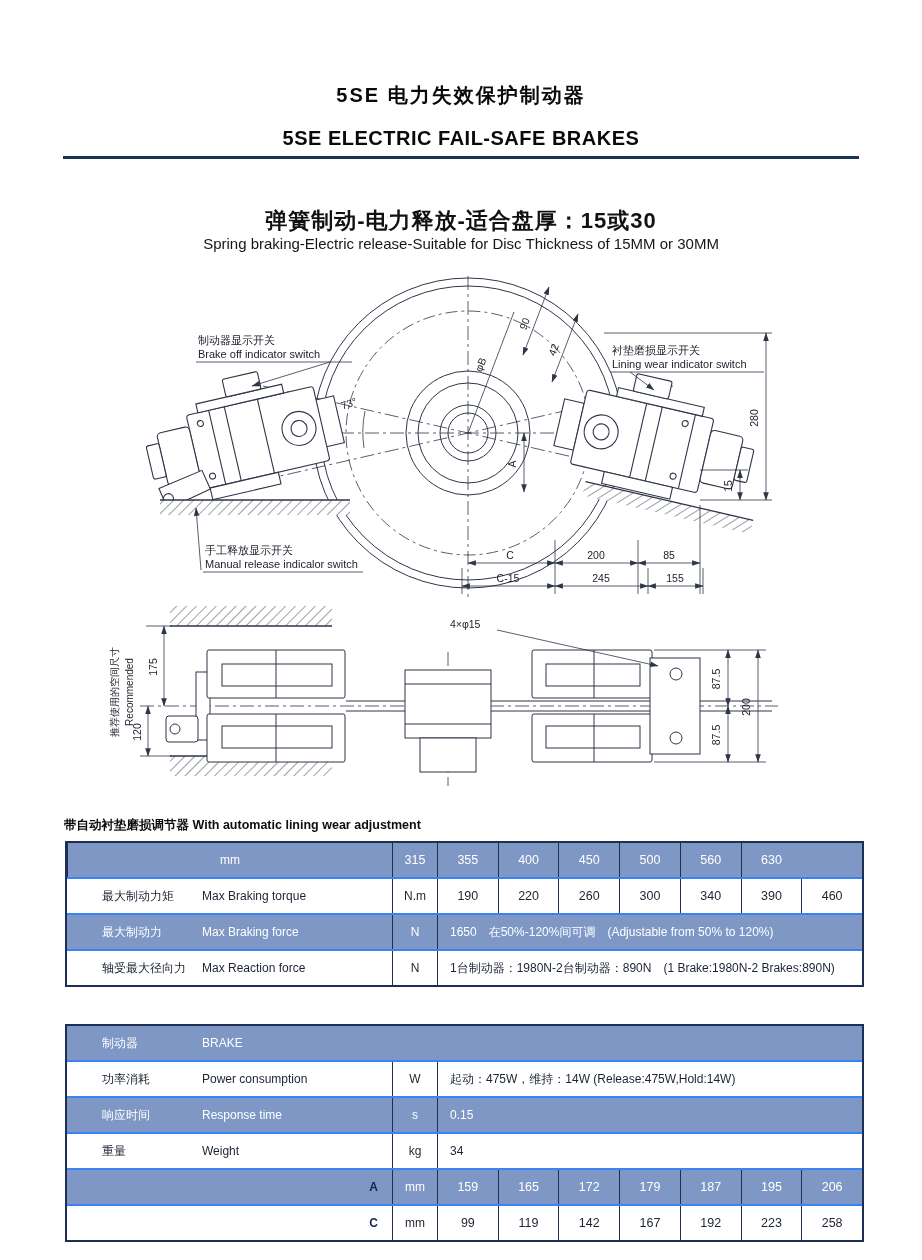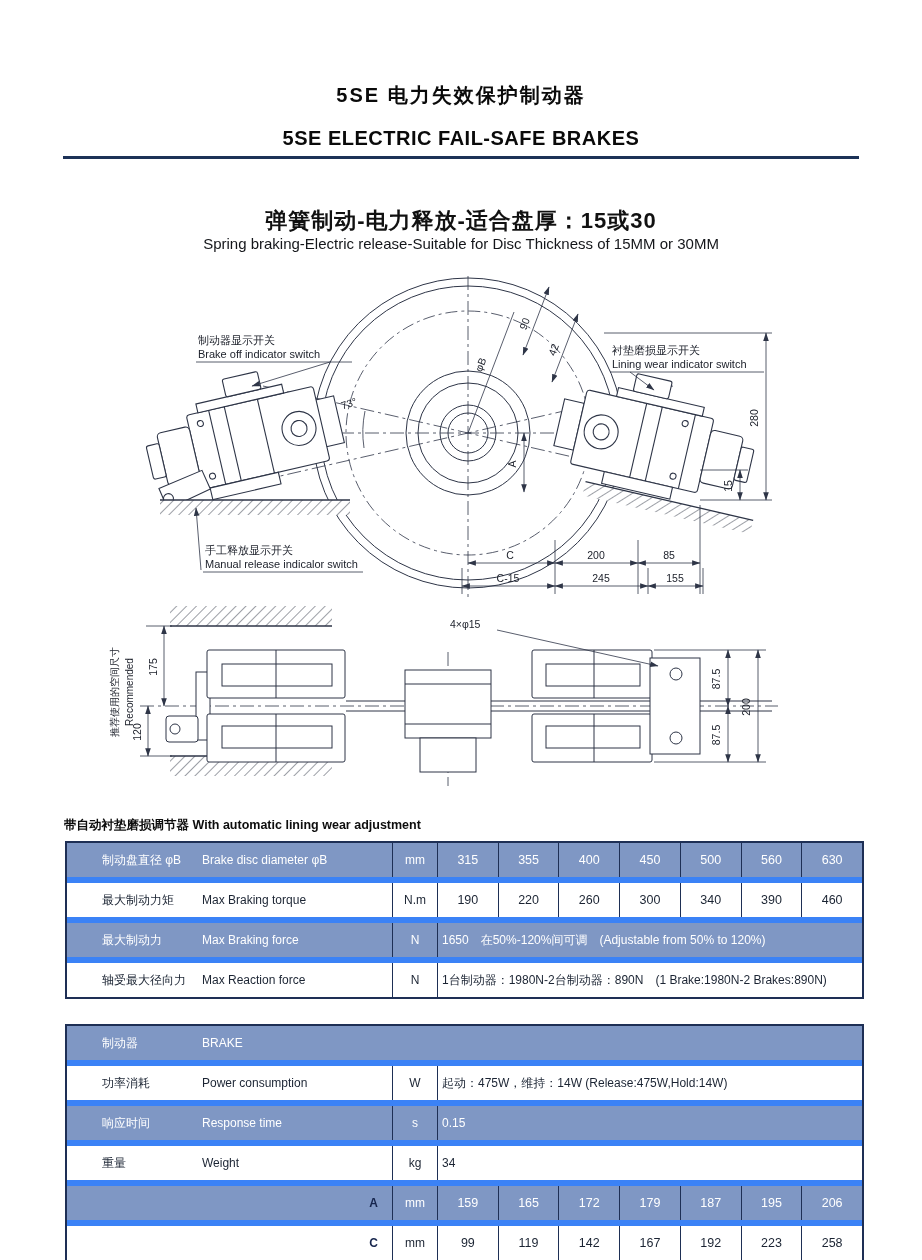--- a/index.html
+++ b/index.html
@@ -9,30 +9,30 @@
   .title-zh{top:82px;font-size:20px;font-weight:700;letter-spacing:2px;color:#0a0a0a}
   .title-en{top:127px;font-size:20px;font-weight:700;letter-spacing:.5px;color:#0a0a0a}
   .rule{position:absolute;top:156px;left:63px;width:796px;height:3px;background:#1c3257}
   .sec-zh{top:206px;font-size:22px;font-weight:700;letter-spacing:1px}
   .sec-en{top:235px;font-size:15px;font-weight:400;color:#14161a}
   .drawing{position:absolute;top:262px;left:0;width:922px;height:560px}
   .note{position:absolute;top:817px;left:64px;font-size:12.5px;font-weight:700;color:#0d0d0d}
   .table{position:absolute;left:65px;width:795px;border:2px solid #1e2f55;background:#fff}
   .t1{top:841px}
   .t2{top:1024px}
-  .trow{display:grid;grid-template-columns:325px 45px repeat(7,1fr);height:34px;border-top:6px solid #3b82f6;font-size:12px;align-items:stretch}
+  .trow{display:grid;grid-template-columns:325px 45px repeat(7,1fr);height:34px;border-top:2px solid #3b82f6;font-size:12px;align-items:stretch}
   .trow:first-child{border-top:none}
   .trow.blue{background:#7f97c4;color:#fff}
   .trow.white{background:#fff;color:#1b2433}
   .trow.mrg{grid-template-columns:325px 45px 1fr}
   .trow.hdr{grid-template-columns:1fr}
   .cell{display:flex;align-items:center;justify-content:center;border-left:1px solid #1e2f55;overflow:hidden;white-space:nowrap}
   .cell.label{border-left:none;justify-content:flex-start}
   .cell.label .zh{margin-left:35px;width:100px;flex:none}
-  .cell.merged{justify-content:flex-start;padding-left:4px}
+  .cell.merged{justify-content:flex-start;padding-left:12px}
   .cell.val{font-size:12.5px}
   .cell.dimlabel{border-left:none;justify-content:flex-end;padding-right:14px;font-weight:700;color:#16254d}
   .trow.hdr .cell{border-left:none}
 </style>
 </head>
 <body>
 
 <div class="page">
 
   <div class="center title-zh">5SE 电力失效保护制动器</div>
@@ -224,24 +224,20 @@
         <line x1="203" y1="572" x2="363" y2="572" stroke="#2e3547" stroke-width="0.8"></line>
         <line x1="201" y1="570" x2="196" y2="508" stroke="#2e3547" stroke-width="0.8" marker-end="url(#arr)"></line>
       </g>
     </svg>
   </div>
 
   <div class="note">带自动衬垫磨损调节器  With automatic lining wear adjustment</div>
 
   <div class="table t1">
     <div class="trow blue">
-      <div class="cell label">
-        <span class="zh">制动盘直径 φB</span>
-        <span class="en">Brake disc diameter  φB</span>
-      </div>
       <div class="cell unit">mm</div>
       <div class="cell val">315</div>
       <div class="cell val">355</div>
       <div class="cell val">400</div>
       <div class="cell val">450</div>
       <div class="cell val">500</div>
       <div class="cell val">560</div>
       <div class="cell val">630</div>
     </div>
     <div class="trow white">

